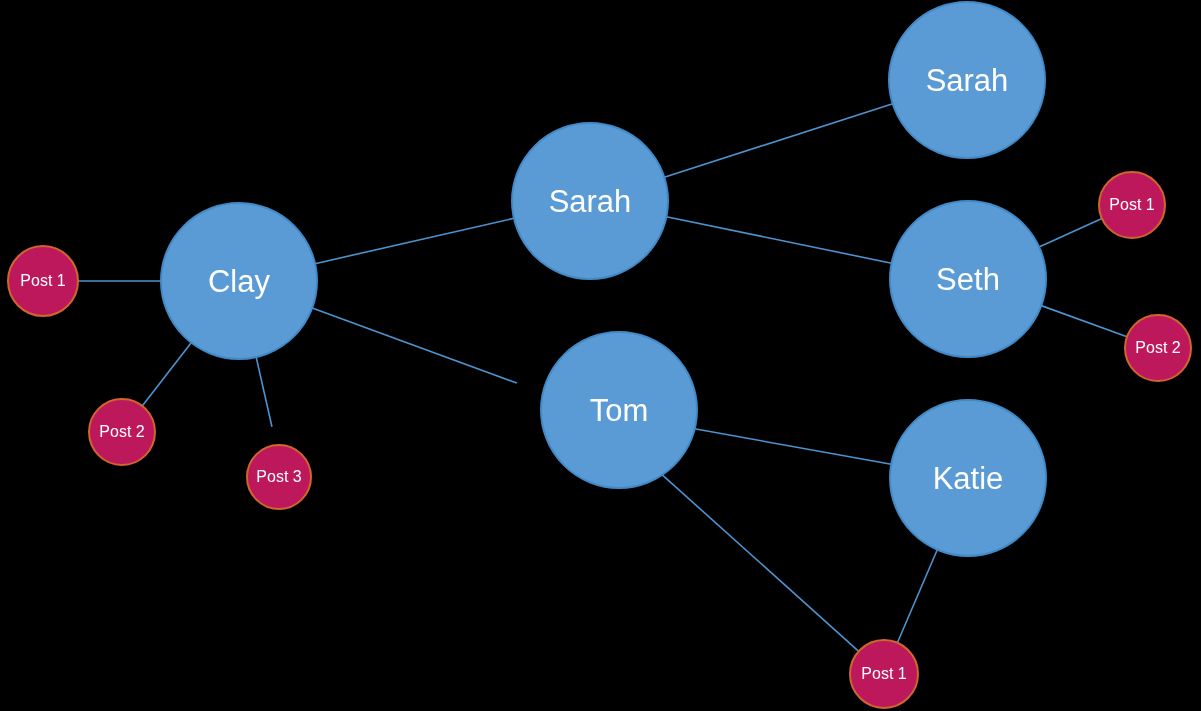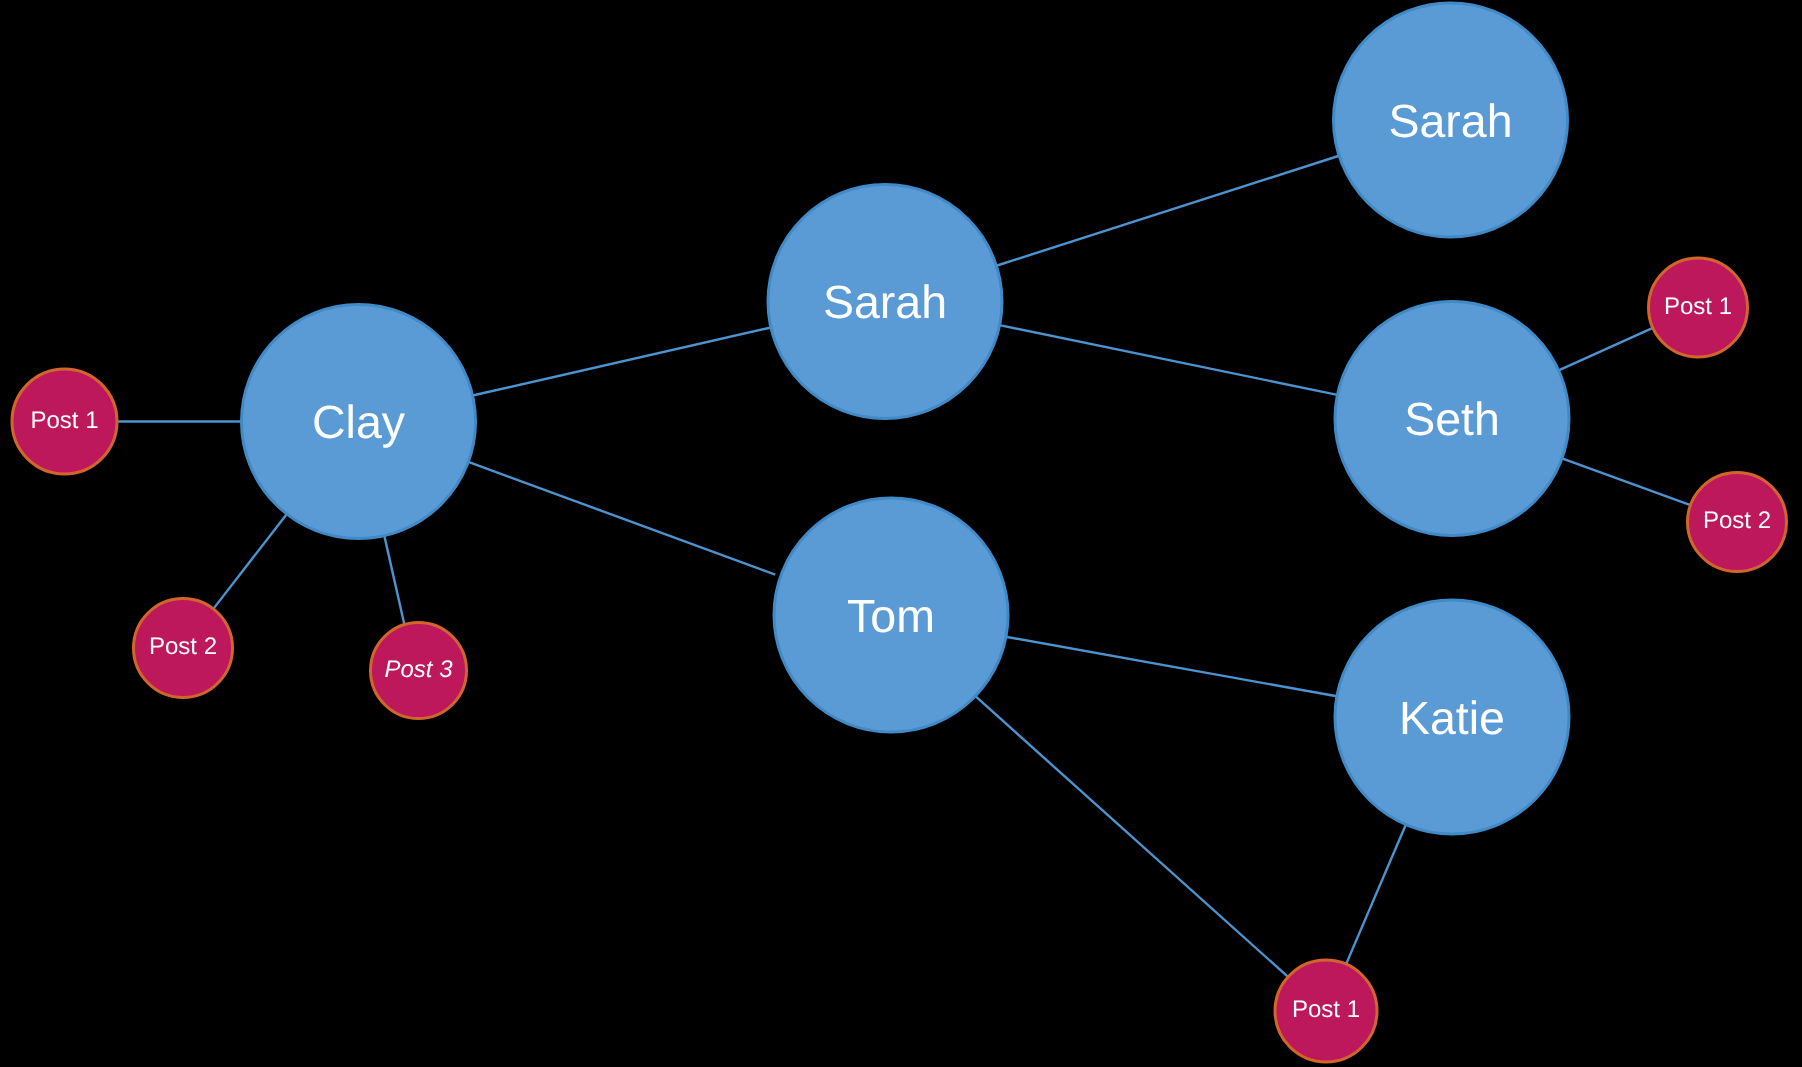--- a/index.html
+++ b/index.html
@@ -69,39 +69,39 @@
       <line x1="648.0357994992622" y1="462.11377914219463" x2="858.7023438080139" y2="651.2837372969921" stroke="#4D93CF" stroke-width="1.6"></line>
       <line x1="937.274294710825" y1="549.6933123414085" x2="897.3932561516917" y2="642.749068979386" stroke="#4D93CF" stroke-width="1.6"></line>
     </svg>
   <div id="node-layer">
       <div class="node node-person" style="left: 160px; top: 202px; width: 158px; height: 158px;">
         <span class="node-label">Clay</span>
       </div>
       <div class="node node-person" style="left: 511px; top: 122px; width: 158px; height: 158px; justify-content: center;">
         <span class="node-label">Sarah</span>
       </div>
-      <div class="node node-person" style="left: 515px; top: 331px; width: 158px; height: 158px;">
+      <div class="node node-person" style="left: 540px; top: 331px; width: 158px; height: 158px;">
         <span class="node-label">Tom</span>
       </div>
       <div class="node node-person" style="left: 888px; top: 1px; width: 158px; height: 158px;">
         <span class="node-label">Sarah</span>
       </div>
       <div class="node node-person" style="left: 889px; top: 200px; width: 158px; height: 158px; align-items: center;">
         <span class="node-label">Seth</span>
       </div>
       <div class="node node-person" style="left: 889px; top: 399px; width: 158px; height: 158px;">
         <span class="node-label">Katie</span>
       </div>
       <div class="node node-post" style="left: 7px; top: 245px; width: 72px; height: 72px;">
         <span class="node-label">Post 1</span>
       </div>
       <div class="node node-post" style="left: 88px; top: 398px; width: 68px; height: 68px;">
         <span class="node-label">Post 2</span>
       </div>
-      <div class="node node-post" style="left: 246px; top: 414px; width: 66px; height: 66px; font-style: italic;">
+      <div class="node node-post" style="left: 246px; top: 444px; width: 66px; height: 66px;">
         <span class="node-label">Post 3</span>
       </div>
       <div class="node node-post" style="left: 1098px; top: 171px; width: 68px; height: 68px;">
         <span class="node-label">Post 1</span>
       </div>
       <div class="node node-post" style="left: 1124px; top: 314px; width: 68px; height: 68px;">
         <span class="node-label">Post 2</span>
       </div>
       <div class="node node-post" style="left: 849px; top: 639px; width: 70px; height: 70px;">
         <span class="node-label">Post 1</span>

